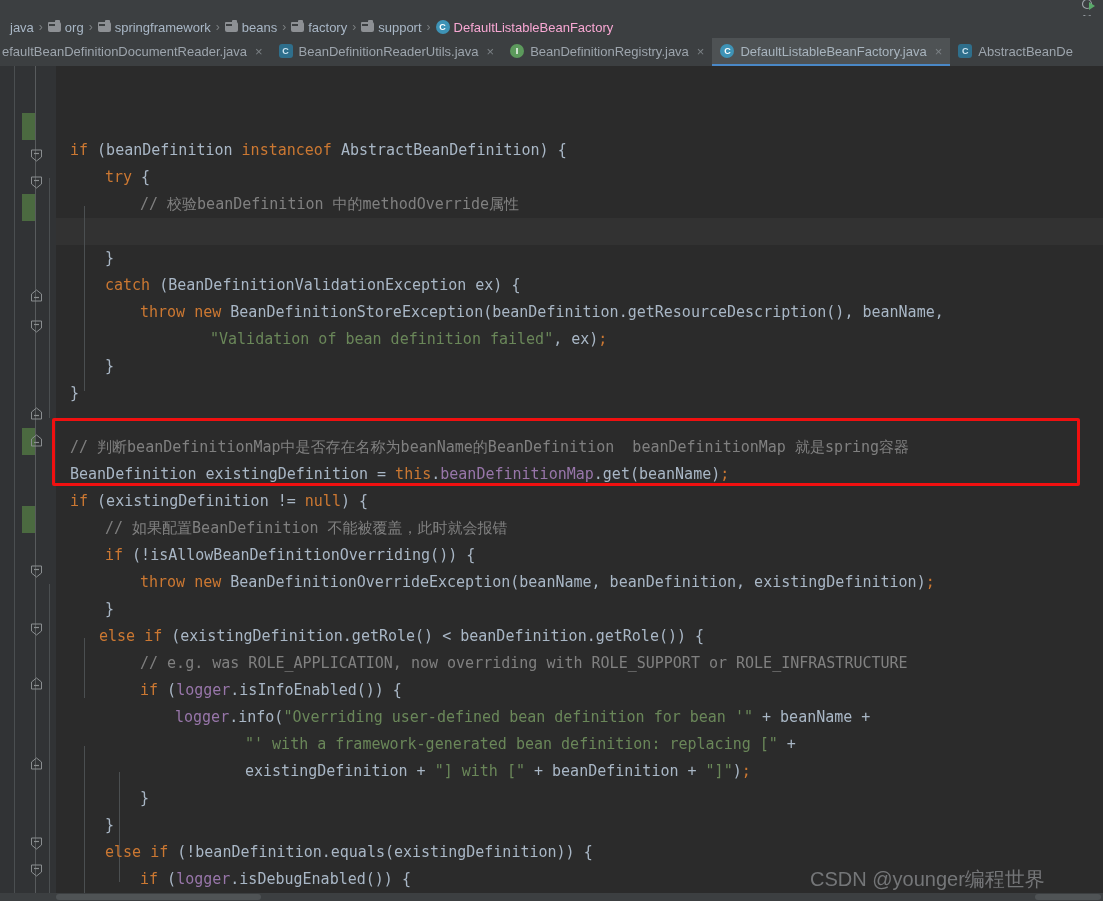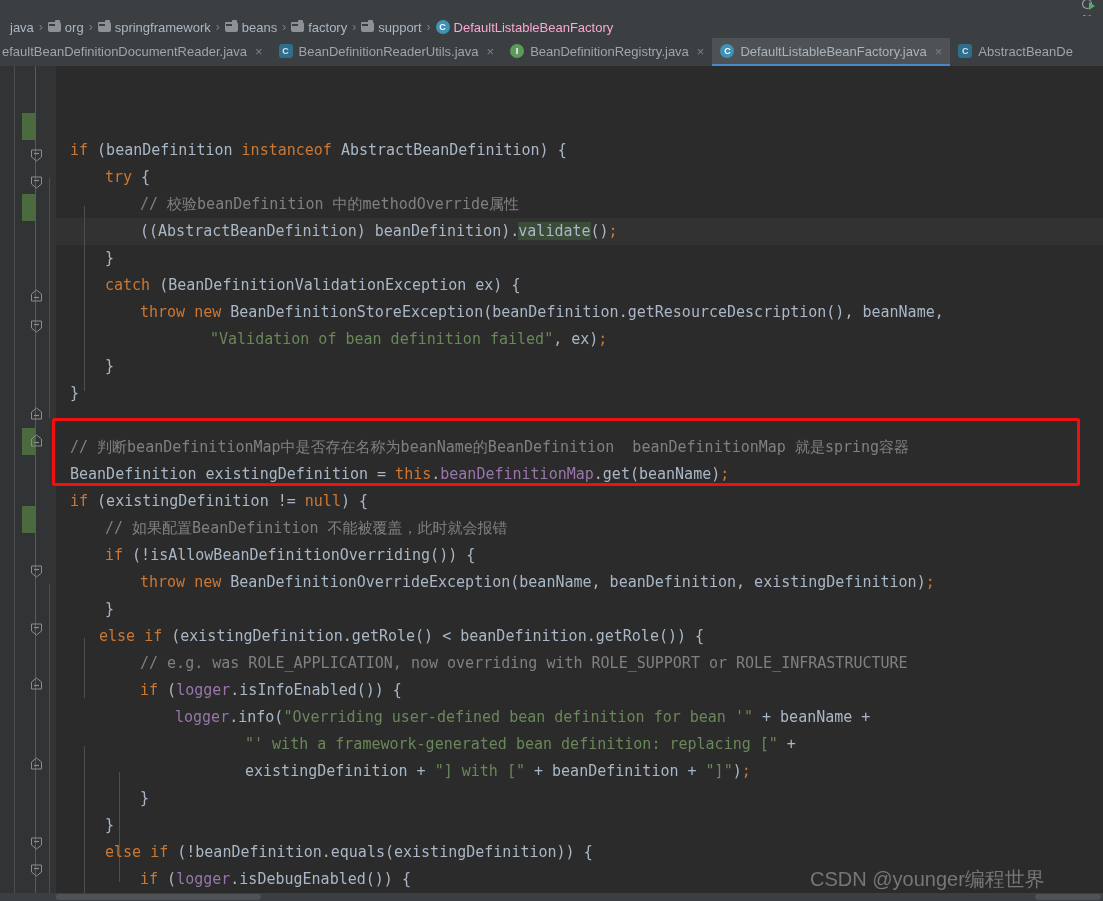--- a/index.html
+++ b/index.html
@@ -374,21 +374,20 @@
       <div class="ig" style="left:84px;top:680px;height:148px;"></div>
       <div class="ig" style="left:119px;top:706px;height:110px;"></div>
 
     </div>
 
     <div class="code">
 
       <div class="ln" style="top:71px;left:14px;"><span class="kw">if</span><span class="pln"> (beanDefinition </span><span class="kw">instanceof</span><span class="pln"> AbstractBeanDefinition) {</span></div>
       <div class="ln" style="top:98px;left:49px;"><span class="kw">try</span><span class="pln"> {</span></div>
       <div class="ln" style="top:125px;left:84px;"><span class="cmt">// 校验beanDefinition 中的methodOverride属性</span></div>
-      <div class="ln" style="top:152px;left:84px;"><span class="pln">((AbstractBeanDefinition) beanDefinition).</span><span class="caret"></span><span class="ident-hl pln">validate</span><span class="pln">()</span><span class="kw">;</span></div>
       <div class="ln" style="top:179px;left:49px;"><span class="pln">}</span></div>
       <div class="ln" style="top:206px;left:49px;"><span class="kw">catch</span><span class="pln"> (BeanDefinitionValidationException ex) {</span></div>
       <div class="ln" style="top:233px;left:84px;"><span class="kw">throw new</span><span class="pln"> BeanDefinitionStoreException(beanDefinition.getResourceDescription(), beanName,</span></div>
       <div class="ln" style="top:260px;left:154px;"><span class="str">"Validation of bean definition failed"</span><span class="pln">, ex)</span><span class="kw">;</span></div>
       <div class="ln" style="top:287px;left:49px;"><span class="pln">}</span></div>
       <div class="ln" style="top:314px;left:14px;"><span class="pln">}</span></div>
 
       <div class="ln" style="top:368px;left:14px;"><span class="cmt">// 判断beanDefinitionMap中是否存在名称为beanName的BeanDefinition  beanDefinitionMap 就是spring容器</span></div>
       <div class="ln" style="top:395px;left:14px;"><span class="pln">BeanDefinition existingDefinition = </span><span class="kw">this</span><span class="pln">.</span><span class="fld">beanDefinitionMap</span><span class="pln">.get(beanName)</span><span class="kw">;</span></div>
       <div class="ln" style="top:422px;left:14px;"><span class="kw">if</span><span class="pln"> (existingDefinition != </span><span class="kw">null</span><span class="pln">) {</span></div>

